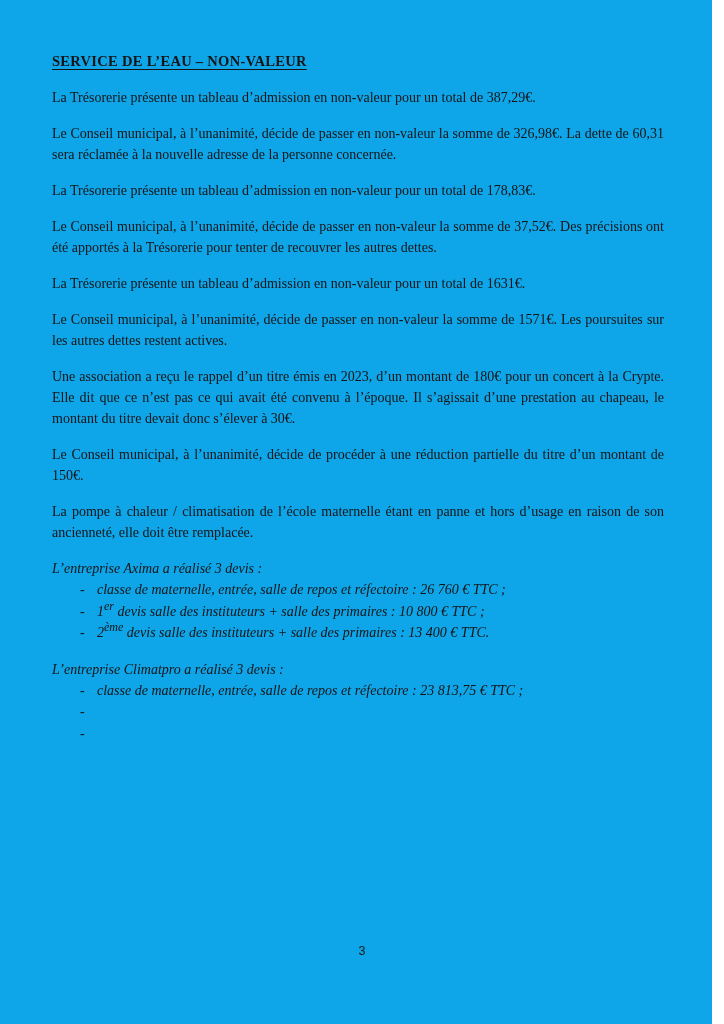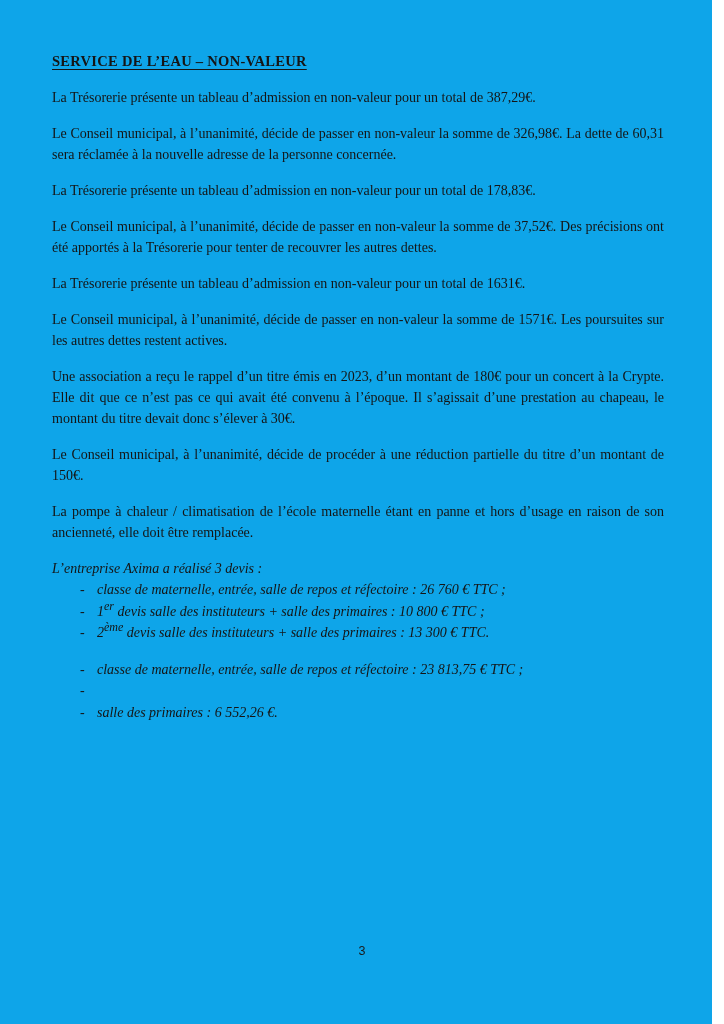--- a/index.html
+++ b/index.html
@@ -109,37 +109,37 @@
         <li>
           <span class="li-marker">-</span>
           <span class="li-text"><span></span><sup></sup><span>classe de maternelle, entrée, salle de repos et réfectoire : 26 760 € TTC ;</span></span>
         </li>
         <li>
           <span class="li-marker">-</span>
           <span class="li-text"><span>1</span><sup>er</sup><span> devis salle des instituteurs + salle des primaires : 10 800 € TTC ;</span></span>
         </li>
         <li>
           <span class="li-marker">-</span>
-          <span class="li-text"><span>2</span><sup>ème</sup><span> devis salle des instituteurs + salle des primaires : 13 300 € TTC.</span></span>
+          <span class="li-text"><span>2</span><sup>ème</sup><span> devis salle des instituteurs + salle des primaires : 13 400 € TTC.</span></span>
         </li>
       </ul>
     </div>
 
     <div class="devis-block">
+      <p class="devis-intro">L’entreprise Climatpro a réalisé 3 devis :</p>
       <ul class="devis-list">
         <li>
           <span class="li-marker">-</span>
           <span class="li-text"><span>classe de maternelle, entrée, salle de repos et réfectoire : 23 813,75 € TTC ;</span></span>
         </li>
         <li>
           <span class="li-marker">-</span>
         </li>
         <li>
           <span class="li-marker">-</span>
-          <span class="li-text"><span>salle des primaires : 6 552,26 €.</span></span>
         </li>
       </ul>
     </div>
   </section>
 
   <footer class="page-footer">
     <span class="page-number">3</span>
   </footer>
 
 </div>

